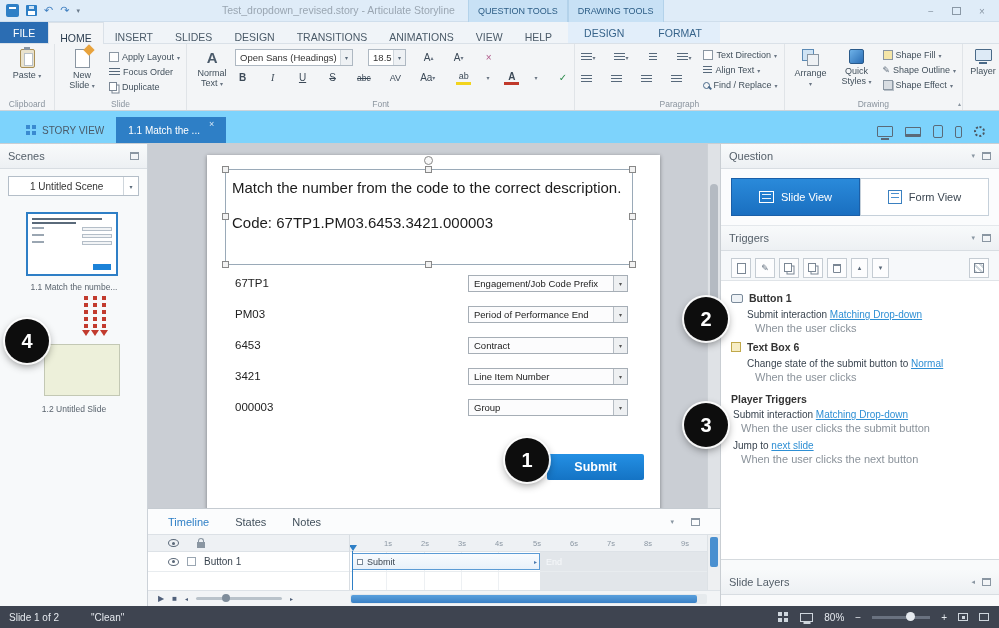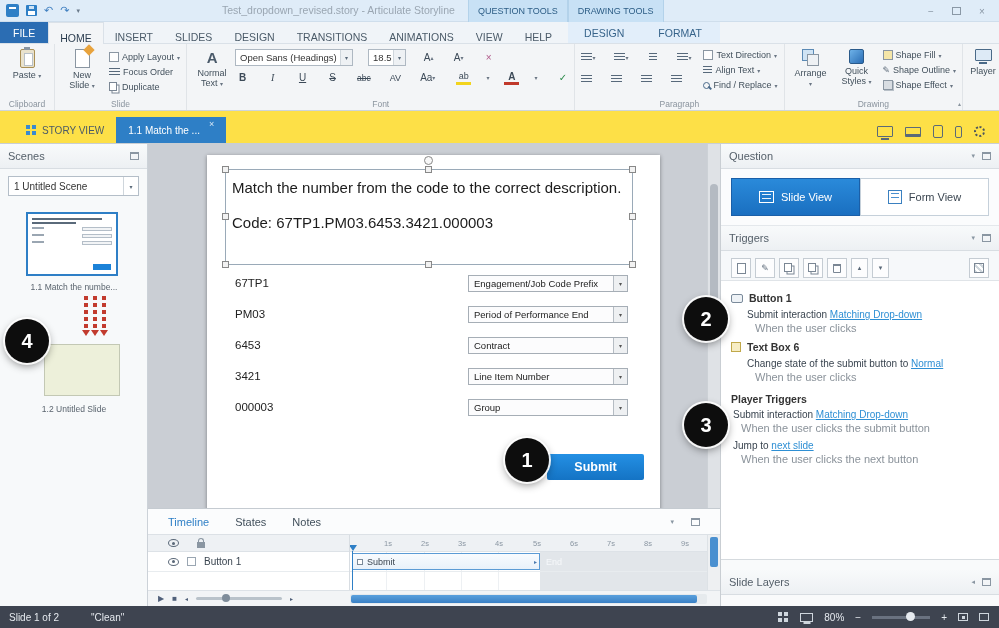--- a/index.html
+++ b/index.html
@@ -73,21 +73,21 @@
 .lb.b {font-weight:bold;}
 .lb.i {font-style:italic; font-family:"Liberation Serif",serif;}
 .lb.u {text-decoration:underline;}
 .lb.s {text-decoration:line-through;}
 .hl-yellow {border-bottom:3px solid #f2d41e; line-height:9px;}
 .hl-red {border-bottom:3px solid #c0392b; line-height:9px; font-weight:bold;}
 .lb.chk {color:#2a8a4a;}
 .ribbon-collapse {position:absolute; right:38px; bottom:3px; font-size:6px; color:#8a95a0;}
 
 
-.doctabs {position:absolute; left:0; top:111px; width:999px; height:33px; background:#fde047;
+.doctabs {position:absolute; left:0; top:111px; width:999px; height:33px; background:#7dd3fc;
   border-bottom:1px solid #c9ced3; display:flex; align-items:flex-end;}
 .dtab {height:26px; display:flex; align-items:center; gap:5px; padding:0 12px; font-size:10px; color:#4a5a68;}
 .dtab.active {background:#2e7fc6; color:#fff;}
 .dtab .x {font-size:9px; color:#d8e8f6; margin-left:4px; align-self:flex-start; padding-top:2px;}
 .i-grid4 {width:4px; height:4px; background:#3a8ad0; box-shadow:6px 0 0 #3a8ad0, 0 6px 0 #3a8ad0, 6px 6px 0 #3a8ad0; margin:0 7px 7px 0; display:inline-block;}
 .devices {margin-left:auto; display:flex; align-items:center; gap:12px; padding:0 14px 5px 0;}
 .dv-mon {width:16px; height:11px; border:1.5px solid #5a6a78; border-radius:1px; position:relative;}
 .dv-mon::after {content:""; position:absolute; left:50%; bottom:-4px; transform:translateX(-50%); width:8px; height:2px; background:#5a6a78;}
 .dv-lap {width:16px; height:10px; border:1.5px solid #5a6a78; border-bottom-width:3px; border-radius:1px;}
 .dv-tab {width:10px; height:13px; border:1.5px solid #5a6a78; border-radius:2px;}
@@ -97,21 +97,21 @@
 
 .phdr {height:25px; background:linear-gradient(#f8fafb,#edf0f3); border-bottom:1px solid #d8dde2;
   display:flex; align-items:center; padding:0 8px; font-size:11px; color:#55606a;}
 .phdr .sp {flex:1;}
 .hdr-chev {font-size:7px; color:#8a96a2; margin-right:7px;}
 .hdr-float {width:9px; height:8px; border:1px solid #8a96a2; border-top-width:2px; display:inline-block;}
 
 
 .scenes {position:absolute; left:0; top:144px; width:148px; height:462px; background:#f7f9fa; border-right:1px solid #ccd2d8;}
 .scene-select {margin:7px 8px; height:20px; background:#fff; border:1px solid #b4bec8; display:flex; align-items:center; font-size:10px; color:#333;}
-.scene-select .val {flex:1; padding-left:5px;}
+.scene-select .val {flex:1; padding-left:5px;margin-left:16px;}
 .scene-select .dda {width:15px; align-self:stretch; display:flex; align-items:center; justify-content:center; font-size:6px; color:#5a6a7a; border-left:1px solid #cfd6dc;}
 .thumb1 {position:absolute; left:26px; top:68px; width:92px; height:64px; background:#fff; border:2px solid #2e7fc6; padding:4px;}
 .t-line {height:2px; background:#5a6a7a; margin-bottom:2px;}
 .t-row {display:flex; justify-content:space-between; margin-top:3px;}
 .t-code {width:12px; height:2px; background:#9aa6b2;}
 .t-dd {width:30px; height:4px; border:1px solid #b4bec8; background:#f2f4f6;}
 .t-submit {position:absolute; right:5px; bottom:4px; width:18px; height:6px; background:#1b82d8;}
 .t-cap {position:absolute; left:0; width:148px; text-align:center; font-size:8.5px; color:#5a646e;}
 .arrows {position:absolute; left:84px; top:152px; width:30px; height:44px; display:flex; gap:5px;}
 .arrow {width:4px; height:100%; position:relative;

